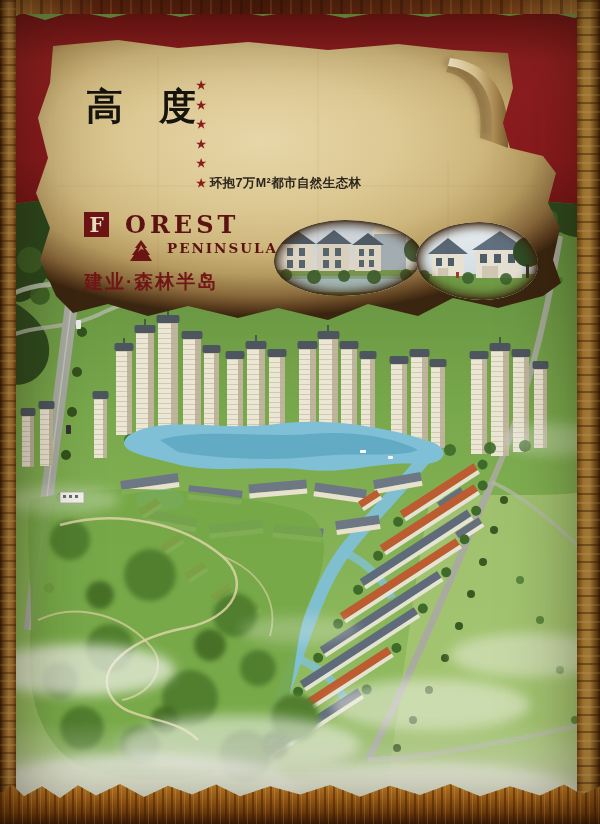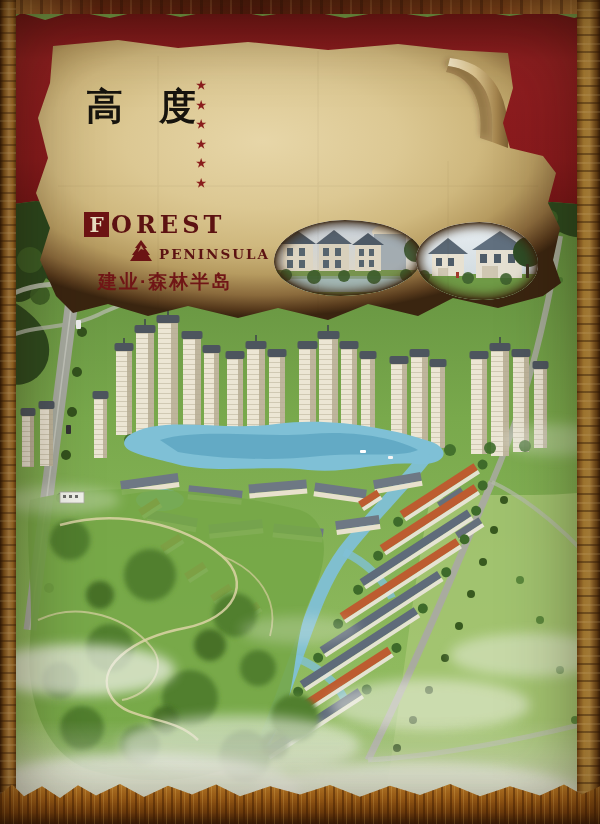--- a/index.html
+++ b/index.html
@@ -29,25 +29,25 @@
   .bullets li{display:flex;gap:3px;align-items:baseline;font-size:12.5px;font-weight:bold;
     color:#2b261c;line-height:19.5px;letter-spacing:.4px;}
   .star{color:#8a1c1c;font-size:11.5px;flex:0 0 auto;}
 
   .logo{position:absolute;left:66px;top:176px;}
   .l1{display:flex;align-items:flex-start;}
   .dropcap{width:25px;height:25px;background:#6d1414;color:#e9ddc0;
     font-family:"DejaVu Serif","Liberation Serif",serif;font-size:20px;font-weight:bold;
     display:flex;align-items:center;justify-content:center;}
   .rest{font-family:"DejaVu Serif","Liberation Serif",serif;font-size:24px;font-weight:bold;
-    letter-spacing:4px;color:#5c1212;line-height:25px;margin-left:2px;}
-  .l2{display:flex;align-items:flex-end;gap:5px;margin-left:44px;margin-top:3px;height:22px;}
+    letter-spacing:4px;color:#5c1212;line-height:25px;margin-left:16px;}
+  .l2{display:flex;align-items:flex-start;gap:13px;margin-left:44px;margin-top:3px;height:22px;}
   .subname{font-family:"DejaVu Serif","Liberation Serif",serif;font-size:13.5px;font-weight:bold;
     letter-spacing:2px;color:#5c1212;}
-  .logo-cn{margin-top:7px;font-size:19px;font-weight:bold;color:#701616;letter-spacing:2px;margin-left:14px;}
+  .logo-cn{margin-top:7px;font-size:19px;font-weight:bold;color:#701616;letter-spacing:2px;}
 
   .photo{position:absolute;overflow:hidden;}
   .p1{left:256px;top:184px;width:148px;height:76px;border-radius:48% 52% 55% 45%/55% 48% 52% 45%;}
   .p2{left:398px;top:186px;width:122px;height:78px;border-radius:52% 48% 45% 55%/48% 55% 45% 52%;}
   .photo svg{position:absolute;inset:0;width:100%;height:100%;}
   .edge{position:absolute;inset:0;border-radius:inherit;pointer-events:none;
     box-shadow:inset 0 0 10px 5px rgba(62,40,16,.85), inset 0 0 3px 1px rgba(40,24,8,.9);}
 
   
   .fr{position:absolute;pointer-events:none;}
@@ -520,20 +520,21 @@
           <span class="star">★</span>
         </li>
       <li>
           <span class="star">★</span>
         </li>
       <li>
           <span class="star">★</span>
         </li>
       <li>
           <span class="star">★</span>
+          <span>环抱7万M²都市自然生态林</span>
         </li>
     </ul>
 
     <div class="logo">
       <div class="l1">
         <span class="dropcap">F</span>
           <span class="rest">OREST</span>
       </div>
       <div class="l2">
         <svg width="26" height="22" viewBox="0 0 26 22">

